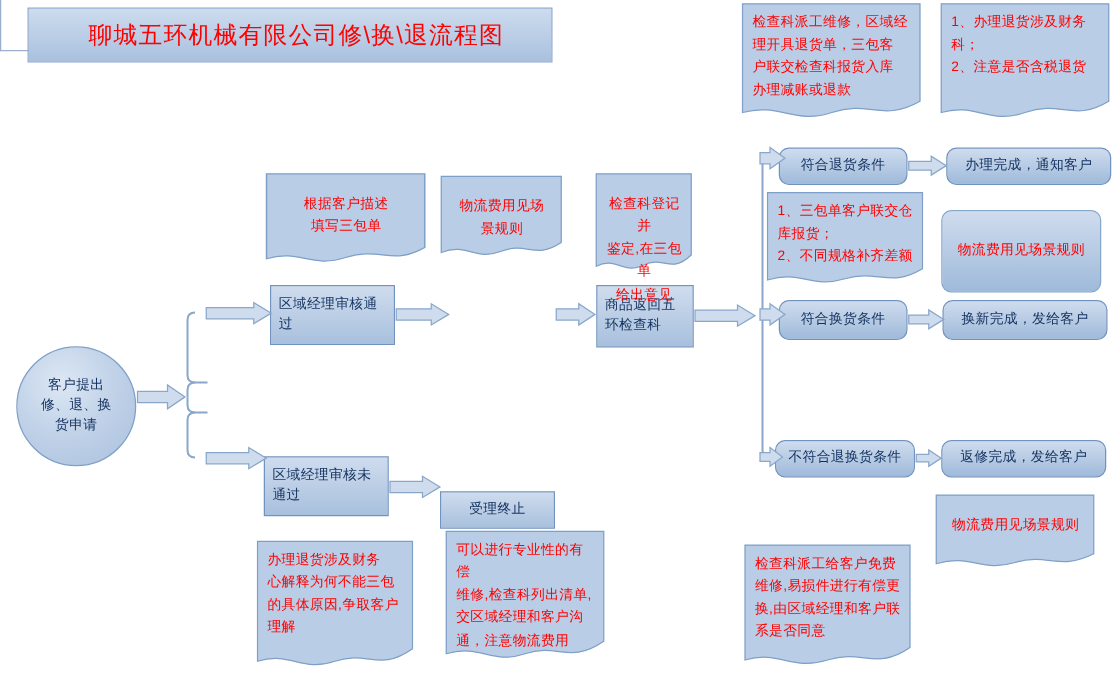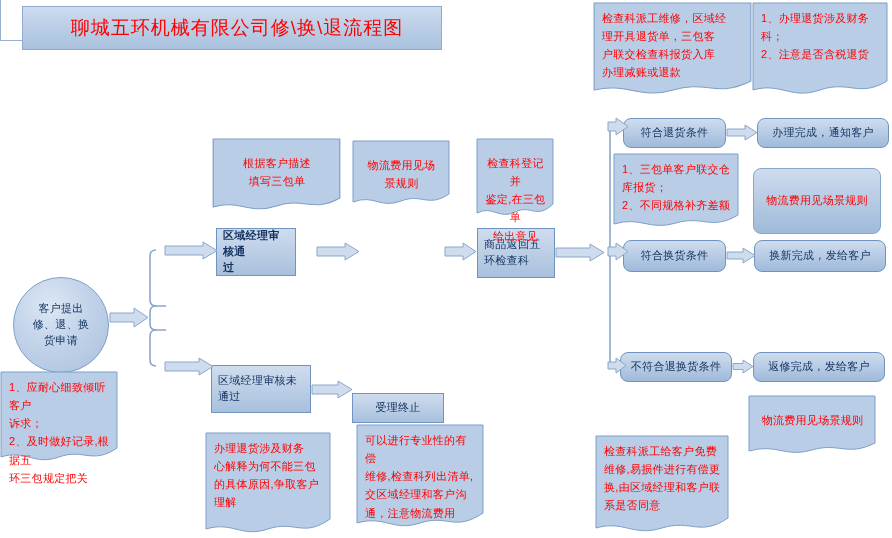--- a/index.html
+++ b/index.html
@@ -112,21 +112,21 @@
 </head>
 <body>
 
 <div id="canvas">
 
   <div class="title-rule" style="left:0px; top:0px; width:30px; height:40px;"></div>
   <div class="title-banner" style="left:22px; top:6px; width:420px; height:44px;">
     <span>聊城五环机械有限公司修\换\退流程图</span>
   </div>
 
-  <div class="node note" style="left:593px; top:2px; width:159px; height:96px;">
+  <div class="node note" style="left:593px; top:2px; width:144px; height:96px;">
     <svg class="shape" viewBox="0 0 143 96" preserveAspectRatio="none">
       <path d="M1,1 H142 V79 C112,96 102,78 72,88 C42,98 31,80 1,88 Z" fill="#b9cde6" stroke="#7e9fc7" stroke-width="1"></path>
     </svg>
     <span class="txt">检查科派工维修，区域经
 理开具退货单，三包客
 户联交检查科报货入库
 办理减账或退款</span>
   </div>
 
   <div class="node note" style="left:752px; top:2px; width:136px; height:96px;">
@@ -162,31 +162,22 @@
 鉴定,在三包单
 给出意见</span>
   </div>
 
   <div class="node ellipse" style="left:13px; top:277px; width:96px; height:96px;">
     <span class="txt pre">客户提出
 修、退、换
 货申请</span>
   </div>
 
-  <div class="node note" style="left:0px; top:371px; width:118px; height:94px;">
-    <svg class="shape" viewBox="0 0 118 94" preserveAspectRatio="none">
-      <path d="M1,1 H117 V77 C92,94 84,77 59,86 C34,95 26,78 1,86 Z" fill="#b9cde6" stroke="#7e9fc7" stroke-width="1"></path>
-    </svg>
-    <span class="txt">1、应耐心细致倾听客户
-诉求；
-2、及时做好记录,根据五
-环三包规定把关</span>
-  </div>
-
-  <div class="node rect" style="left:216px; top:228px; width:80px; height:48px;font-weight:bold;">
+
+  <div class="node rect" style="left:216px; top:228px; width:100px; height:48px;">
     <span class="txt pre left">区域经理审核通
 过</span>
   </div>
 
 
   <div class="node rect" style="left:477px; top:228px; width:78px; height:50px;">
     <span class="txt pre left">商品返回五
 环检查科</span>
   </div>
 

